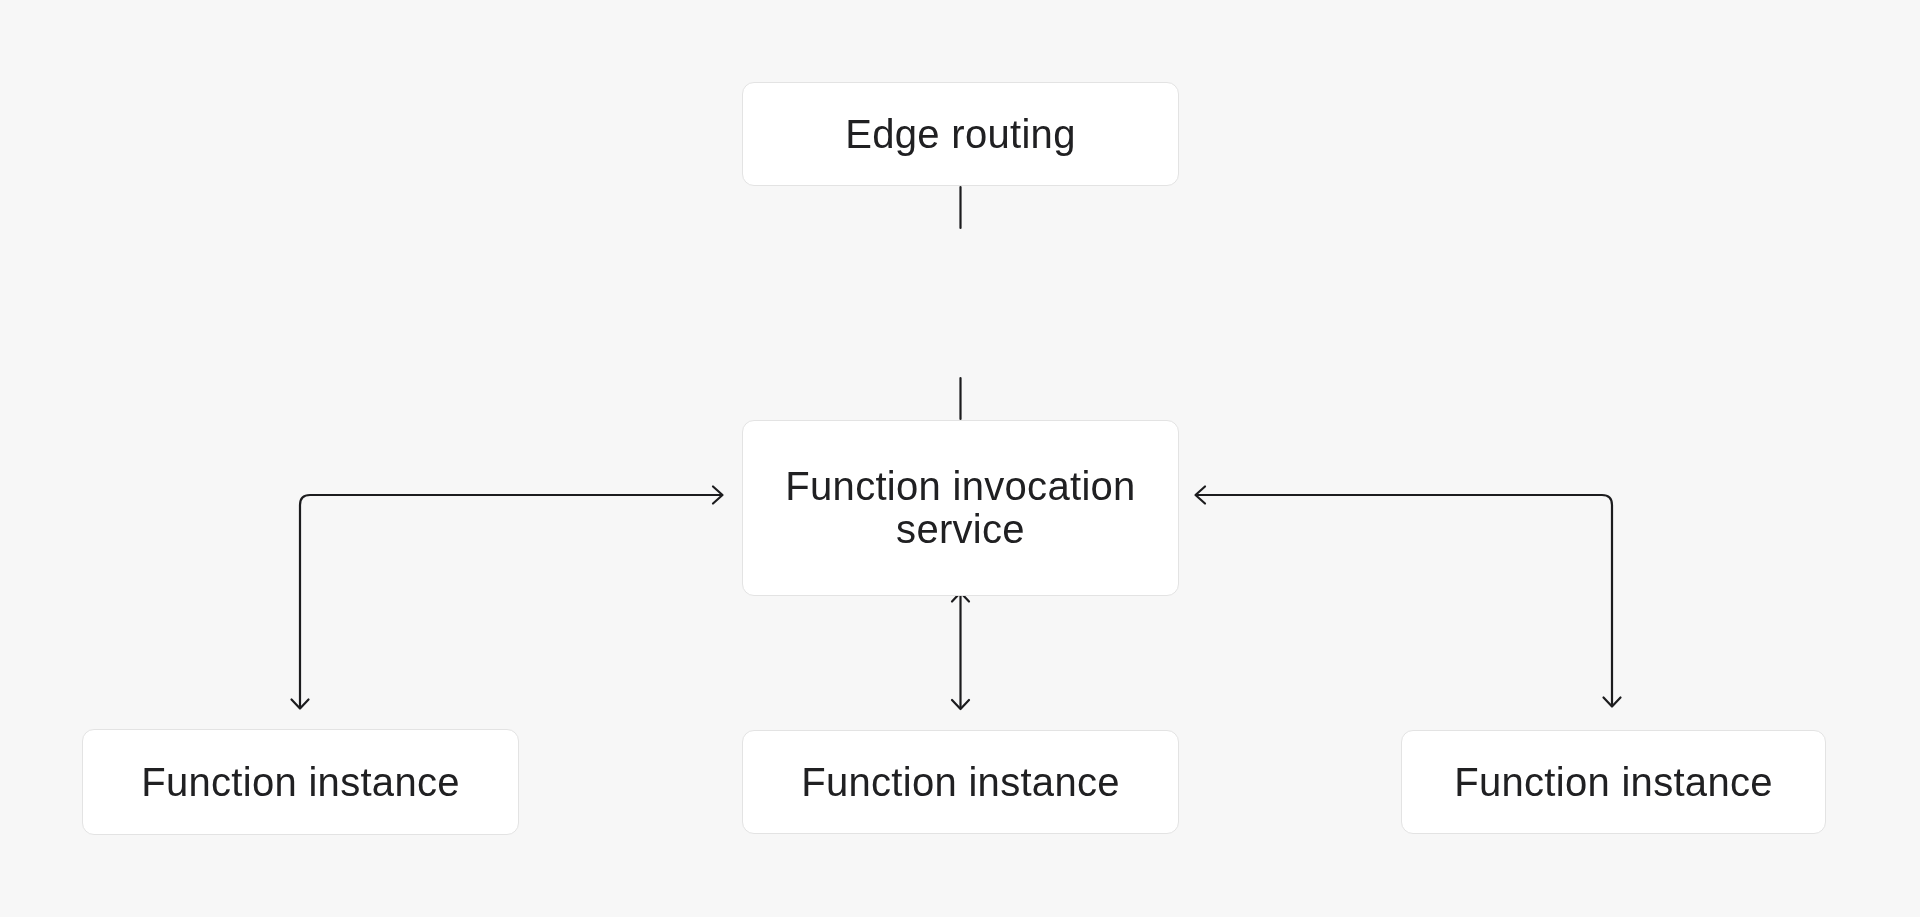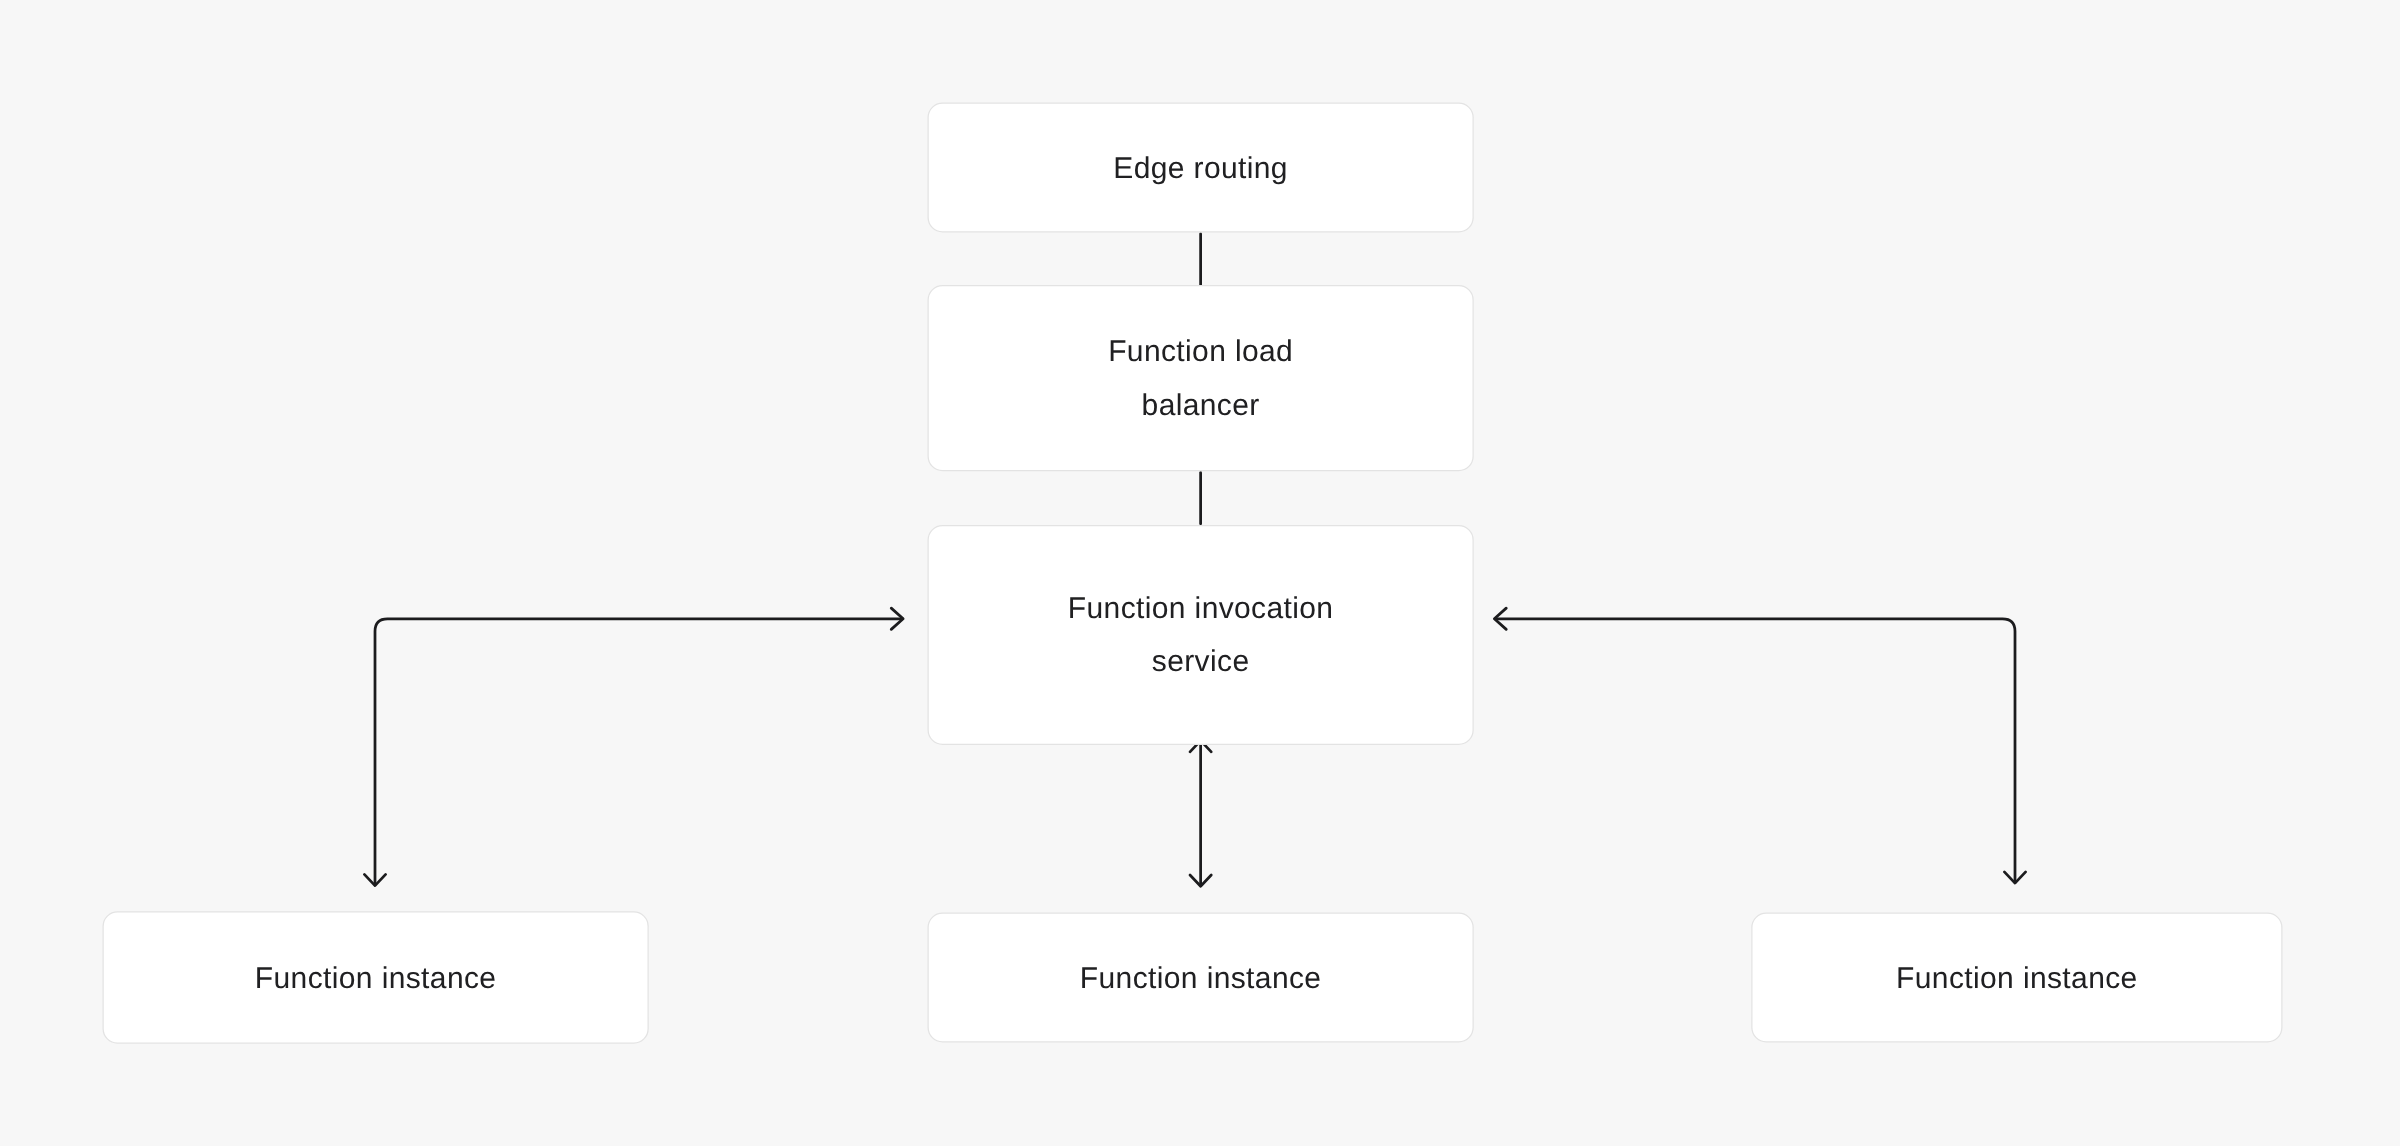--- a/index.html
+++ b/index.html
@@ -33,21 +33,21 @@
     position: absolute;
     box-sizing: border-box;
     background: #ffffff;
     border: 1px solid #e3e3e3;
     border-radius: 12px;
     display: flex;
     align-items: center;
     justify-content: center;
     text-align: center;
     color: #202022;
-    font-size: 24px;
+    font-size: 40px;
     line-height: 43px;
     letter-spacing: 0.3px;
     white-space: pre-line;
   }
   #node-edge-routing              { left: 742px;  top: 82px;  width: 437px; height: 104px; }
   #node-function-load-balancer    { left: 742px;  top: 228px; width: 437px; height: 149px; }
   #node-function-invocation-service { left: 742px; top: 420px; width: 437px; height: 176px; }
   #node-function-instance-left    { left: 82px;   top: 729px; width: 437px; height: 106px; }
   #node-function-instance-middle  { left: 742px;  top: 730px; width: 437px; height: 104px; }
   #node-function-instance-right   { left: 1401px; top: 730px; width: 425px; height: 104px; }
@@ -83,24 +83,20 @@
       <path d="M1196 495 L1602 495 Q1612 495 1612 505 L1612 706"></path>
       <path d="M1205 486.5 L1195.5 495 L1205 503.5"></path>
       <path d="M1603.5 697.5 L1612 706.5 L1620.5 697.5"></path>
     </g>
   </svg>
 
   <div class="node" id="node-edge-routing">
     <span>Edge routing</span>
   </div>
 
-  <div class="node" id="node-function-load-balancer">
-    <span>Function load
-balancer</span>
-  </div>
 
   <div class="node" id="node-function-invocation-service">
     <span>Function invocation
 service</span>
   </div>
 
   <div class="node" id="node-function-instance-left">
     <span>Function instance</span>
   </div>
 

